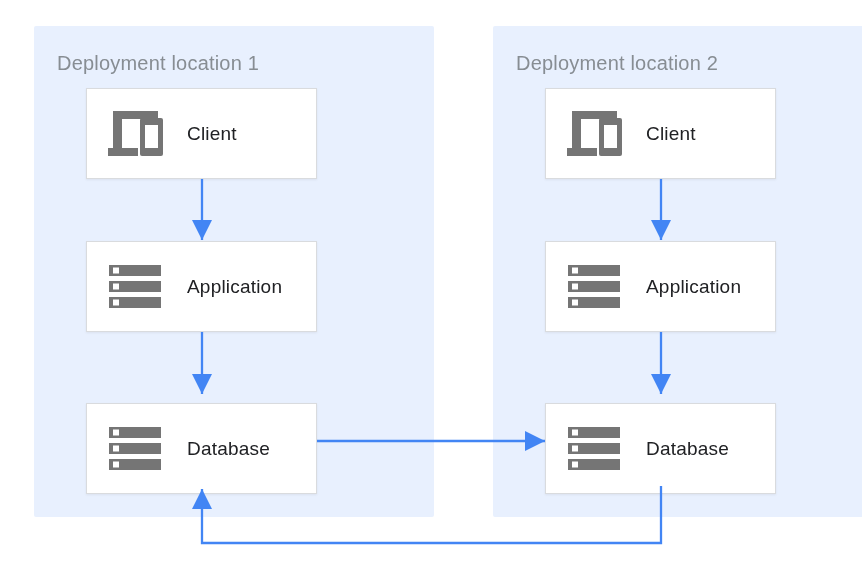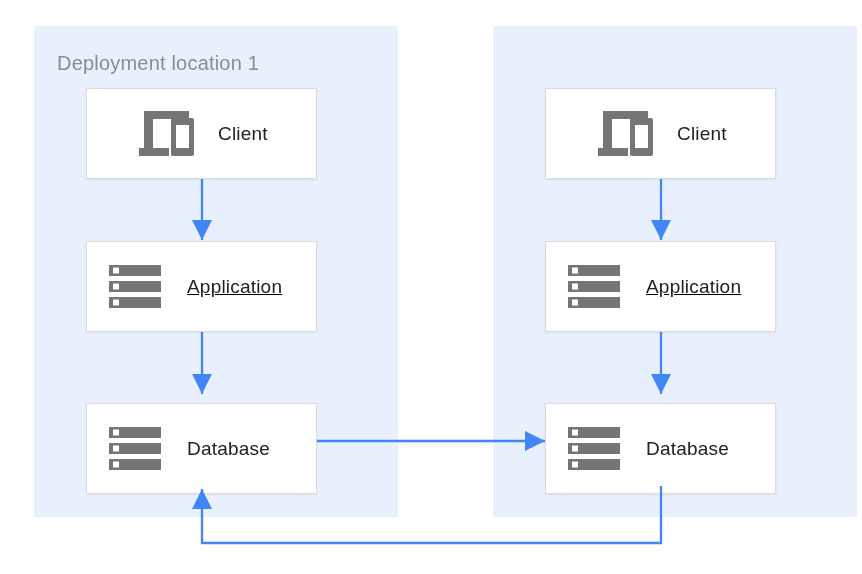--- a/index.html
+++ b/index.html
@@ -11,21 +11,21 @@
   .canvas {
     position: relative;
     width: 862px;
     height: 574px;
     background: #ffffff;
     overflow: hidden;
   }
   .panel {
     position: absolute;
     top: 26px;
-    width: 364px;
+    width: 400px;
     height: 491px;
     background: #e8f0fe;
     border-radius: 2px;
   }
   .panel-1 { left: 34px; }
   .panel-2 { left: 493px; }
   .panel-title {
     position: absolute;
     left: 23px;
     top: 25px;
@@ -40,22 +40,22 @@
     left: 52px;
     width: 231px;
     height: 91px;
     background: #ffffff;
     border: 1px solid #d9dbde;
     box-sizing: border-box;
     box-shadow: 0 1px 2px rgba(60,64,67,0.08);
     display: flex;
     align-items: center;
   }
-  .node-client      { top: 62px; padding-left: 31px; }
-  .node-application { top: 215px; text-decoration: underline; }
+  .node-client      { top: 62px; }
+  .node-application { top: 215px; }
   .node-database    { top: 369px; margin-top: 8px; }
   .node .icon {
     display: flex;
     align-items: center;
     justify-content: center;
     margin-left: 20px;
     width: 56px;
     flex: 0 0 auto;
   }
   .node-label {
@@ -134,20 +134,21 @@
             <rect x="4" y="18.5" width="6" height="6"></rect>
             <rect x="4" y="34.5" width="6" height="6"></rect>
           </g>
         </svg>
       </span>
       <span class="node-label">Database</span>
     </div>
   </section>
 
   <section class="panel panel-2">
+    <div class="panel-title">Deployment location 2</div>
 
     <div class="node node-client">
       <span class="icon">
         <svg width="55" height="45" viewBox="0 0 55 45">
           <g fill="#757575">
             <rect x="5" y="0" width="45" height="8"></rect>
             <rect x="5" y="0" width="9" height="37"></rect>
             <rect x="0" y="37" width="30" height="8"></rect>
             <rect x="32" y="7" width="23" height="38" rx="2"></rect>
           </g>

